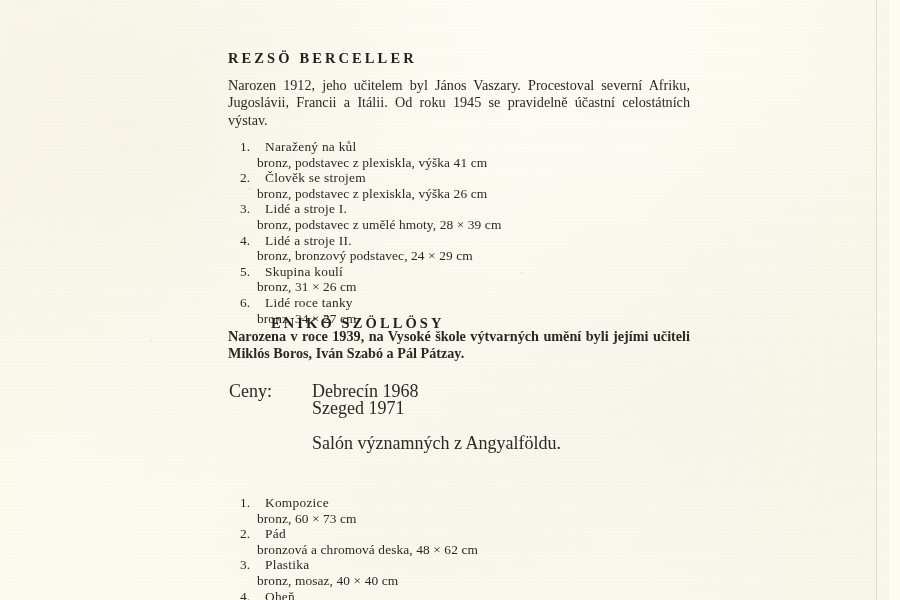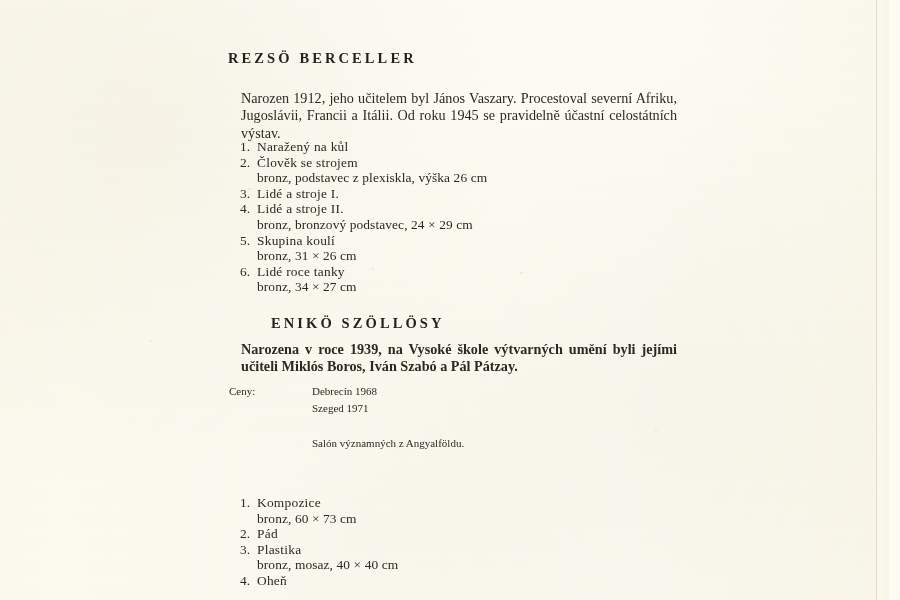--- a/index.html
+++ b/index.html
@@ -65,28 +65,28 @@
     margin: 0;
     color: #231f1c;
     white-space: nowrap;
   }
 
   .bio {
     font-size: 14.2px;
     line-height: 17.4px;
     text-align: justify;
     text-justify: inter-word;
-    margin: 13px;
+    margin: 0;
     color: #2b2824;
     hyphens: manual;
   }
 
   
   .awards {
-    font-size: 11px;
+    font-size: 18px;
     line-height: 17.4px;
     color: #2b2824;
   }
   .awards-row {
     display: flex;
     white-space: nowrap;
   }
   .awards-label {
     width: 48px;
     flex: 0 0 48px;
@@ -116,20 +116,21 @@
     text-align: right;
     padding-right: 7px;
     white-space: nowrap;
   }
   .work-body {
     flex: 1 1 auto;
   }
   .work-title {
     white-space: nowrap;
     letter-spacing: .25px;
+    margin-left: 8px;
   }
   .work-desc {
     white-space: nowrap;
     letter-spacing: .1px;
   }
 
   
   .grain {
     position: absolute;
     inset: 0;
@@ -162,35 +163,37 @@
     <p class="bio">Narozen 1912, jeho učitelem byl János Vaszary. Procestoval severní Afriku, Jugoslávii, Francii a Itálii. Od roku 1945 se pravidelně účastní celostátních výstav.</p>
   </div>
 
   <div class="text-column" style="top:139px; width:330px;">
     <ol class="works-list">
 
       <li class="work-item">
         <span class="work-num">1.</span>
         <span class="work-body">
           <span class="work-title">Naražený na kůl</span><br>
+          <span class="work-desc">bronz, podstavec z plexiskla, výška 41 cm</span>
         </span>
       </li>
 
       <li class="work-item">
         <span class="work-num">2.</span>
         <span class="work-body">
           <span class="work-title">Člověk se strojem</span><br>
           <span class="work-desc">bronz, podstavec z plexiskla, výška 26 cm</span>
         </span>
       </li>
 
       <li class="work-item">
         <span class="work-num">3.</span>
         <span class="work-body">
           <span class="work-title">Lidé a stroje I.</span><br>
+          <span class="work-desc">bronz, podstavec z umělé hmoty, 28 × 39 cm</span>
         </span>
       </li>
 
       <li class="work-item">
         <span class="work-num">4.</span>
         <span class="work-body">
           <span class="work-title">Lidé a stroje II.</span><br>
           <span class="work-desc">bronz, bronzový podstavec, 24 × 29 cm</span>
         </span>
       </li>
@@ -243,20 +246,21 @@
         <span class="work-body">
           <span class="work-title">Kompozice</span><br>
           <span class="work-desc">bronz, 60 × 73 cm</span>
         </span>
       </li>
 
       <li class="work-item">
         <span class="work-num">2.</span>
         <span class="work-body">
           <span class="work-title">Pád</span><br>
+          <span class="work-desc">bronzová a chromová deska, 48 × 62 cm</span>
         </span>
       </li>
 
       <li class="work-item">
         <span class="work-num">3.</span>
         <span class="work-body">
           <span class="work-title">Plastika</span><br>
           <span class="work-desc">bronz, mosaz, 40 × 40 cm</span>
         </span>
       </li>

